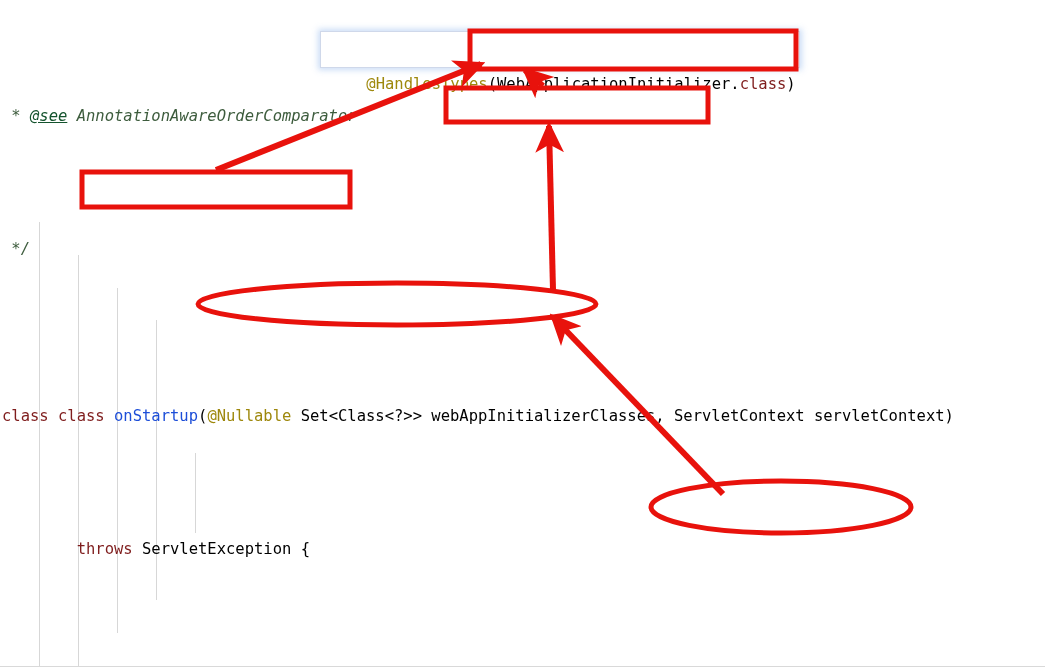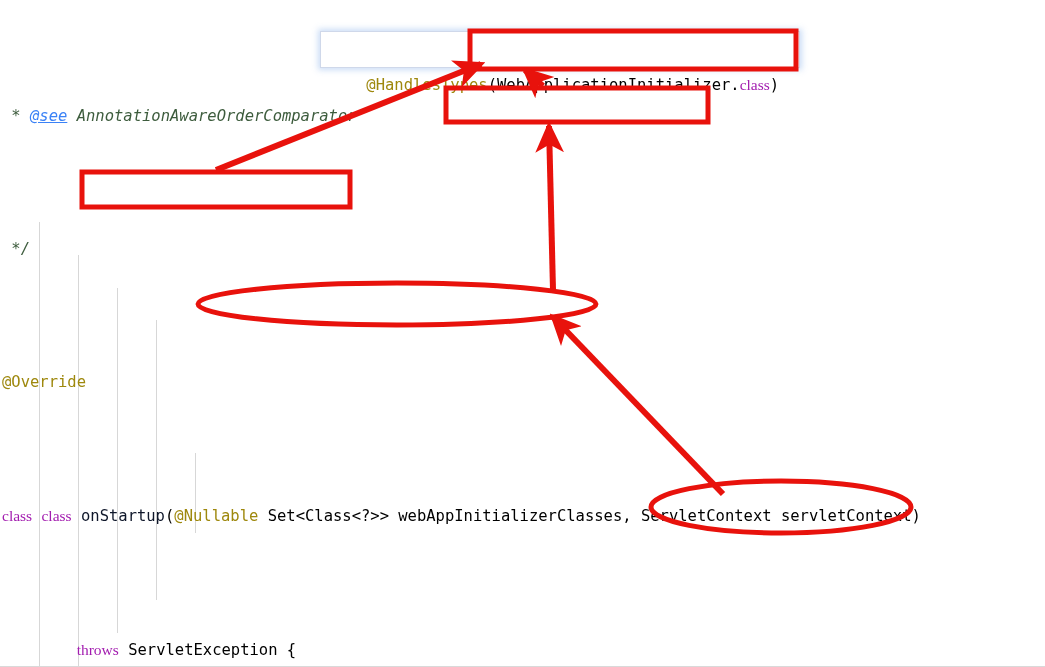--- a/index.html
+++ b/index.html
@@ -19,23 +19,23 @@
     color:#000000;
   }
   .line{position:relative;height:33.3px;padding-left:0;}
   .line .txt{position:relative;z-index:3;display:block;padding-left:2px;}
 
   
   .guides{position:absolute;left:0;top:0;width:1045px;height:667px;z-index:1;pointer-events:none;}
   .guide{position:absolute;width:1px;background:#d7d7d7;}
 
   
-  .kw{color:#a21caf;font-family:Liberation Serif, serif;}
+  .kw{color:#7f1d1d;}
   .jdoc{color:#3d5c3d;font-style:italic;}
-  .jdoctag{color:#3b82f6;font-style:italic;text-decoration:underline;}
+  .jdoctag{color:#14532d;font-style:italic;text-decoration:underline;}
   .anno{color:#9e880d;}
 
   
   #hint{
     position:absolute;left:320px;top:31px;width:480px;height:37px;
     background:#ffffff;
     border:1px solid #cfd8ea;
     box-shadow:0 0 6px 2px rgba(140,180,235,.45);
     z-index:5;
     font-size:15.5px;line-height:35px;white-space:pre;
@@ -61,23 +61,22 @@
     <div class="guide" style="left:156px;top:320px;height:280px;"></div>
     <div class="guide" style="left:195px;top:453px;height:80px;"></div>
   </div>
 
   <div id="editor">
 
     <div class="line"><span class="txt"><span class="jdoc"> * </span><span class="jdoctag">@see</span><span class="jdoc"> AnnotationAwareOrderComparator</span></span></div>
 
     <div class="line"><span class="txt"><span class="jdoc"> */</span></span></div>
 
-    <div class="line"><span class="txt"><span class="anno">@Override</span></span></div>
 
-    <div class="line"><span class="txt"><span class="kw">class</span> <span class="kw">class</span> <span style="color:#0f172a;">onStartup</span>(<span class="anno">@Nullable</span> Set&lt;Class&lt;?&gt;&gt; webAppInitializerClasses, ServletContext servletContext)</span></div>
+    <div class="line"><span class="txt"><span class="kw">class</span> <span class="kw">class</span> <span style="color:#1d4ed8;">onStartup</span>(<span class="anno">@Nullable</span> Set&lt;Class&lt;?&gt;&gt; webAppInitializerClasses, ServletContext servletContext)</span></div>
 
     <div class="line"><span class="txt">        <span class="kw">throws</span> ServletException {</span></div>
 
     
 
     
 
     
 
     

